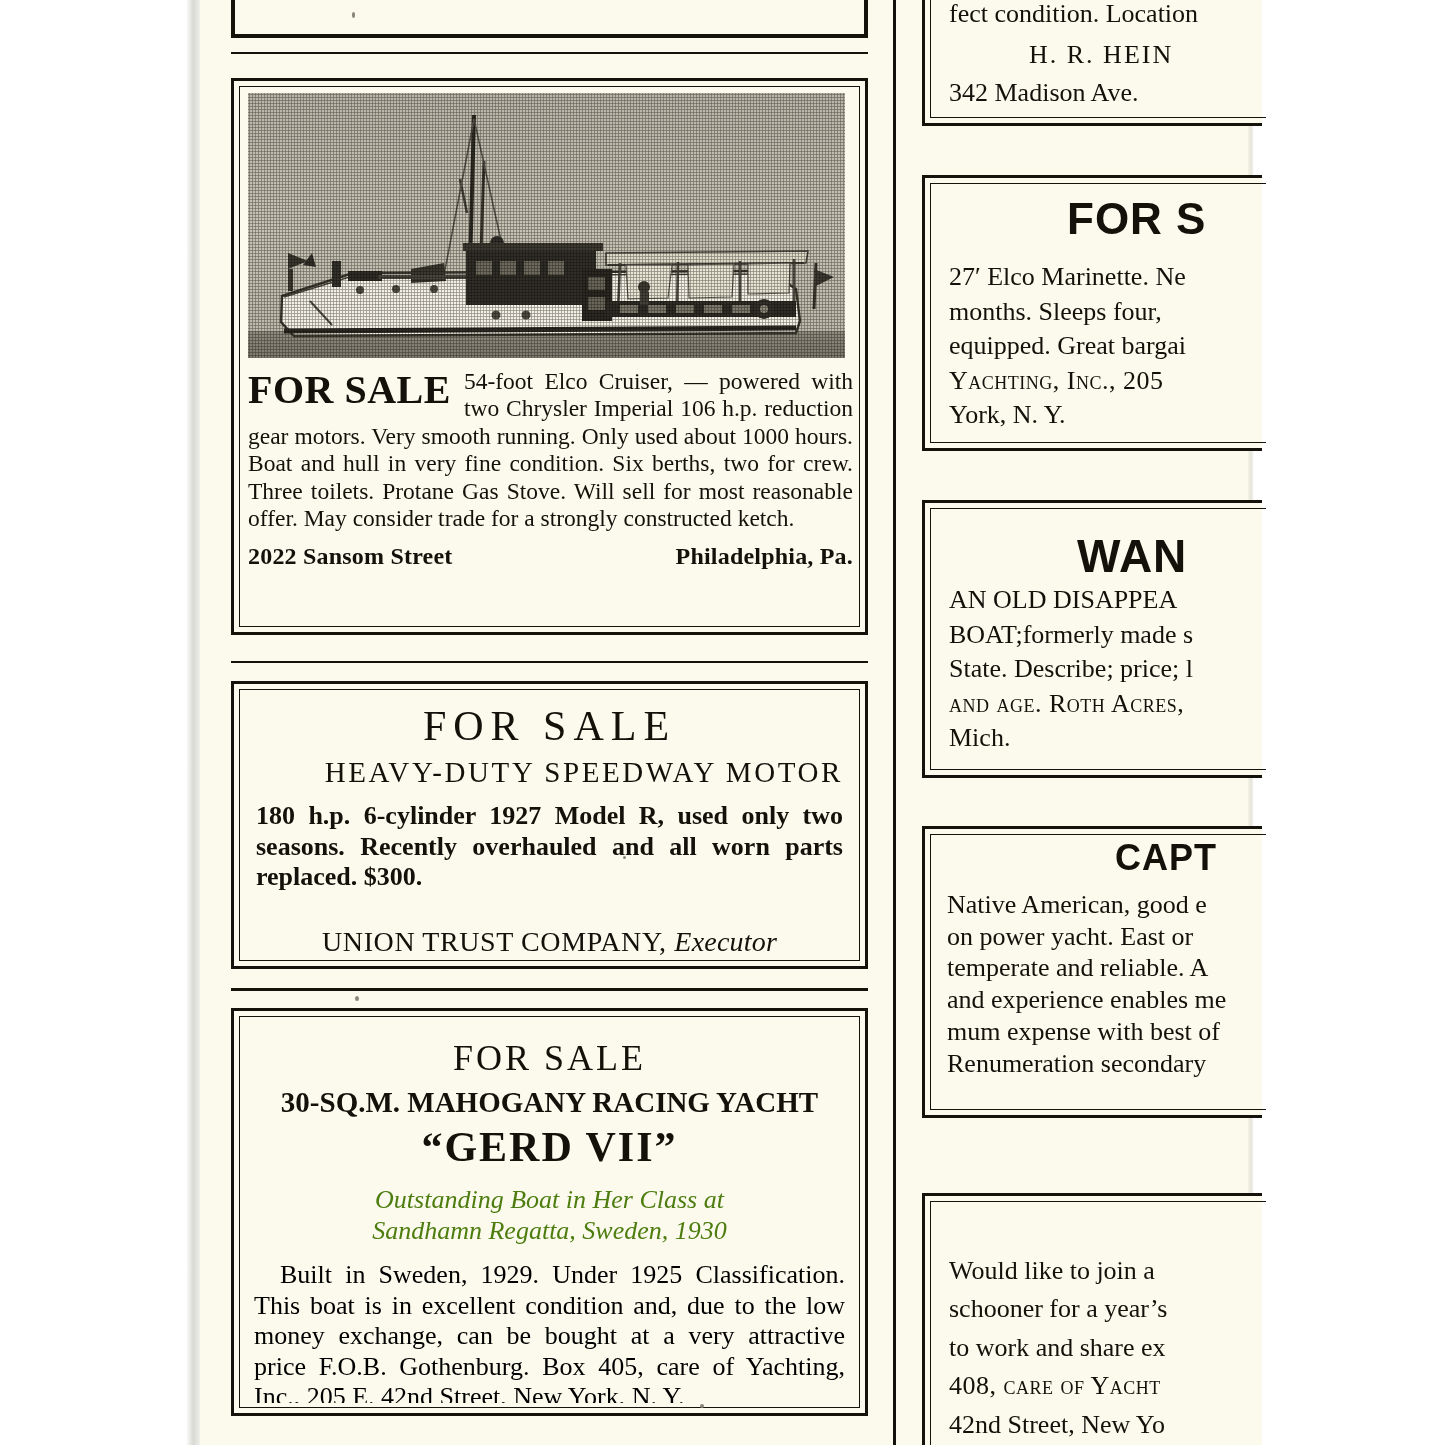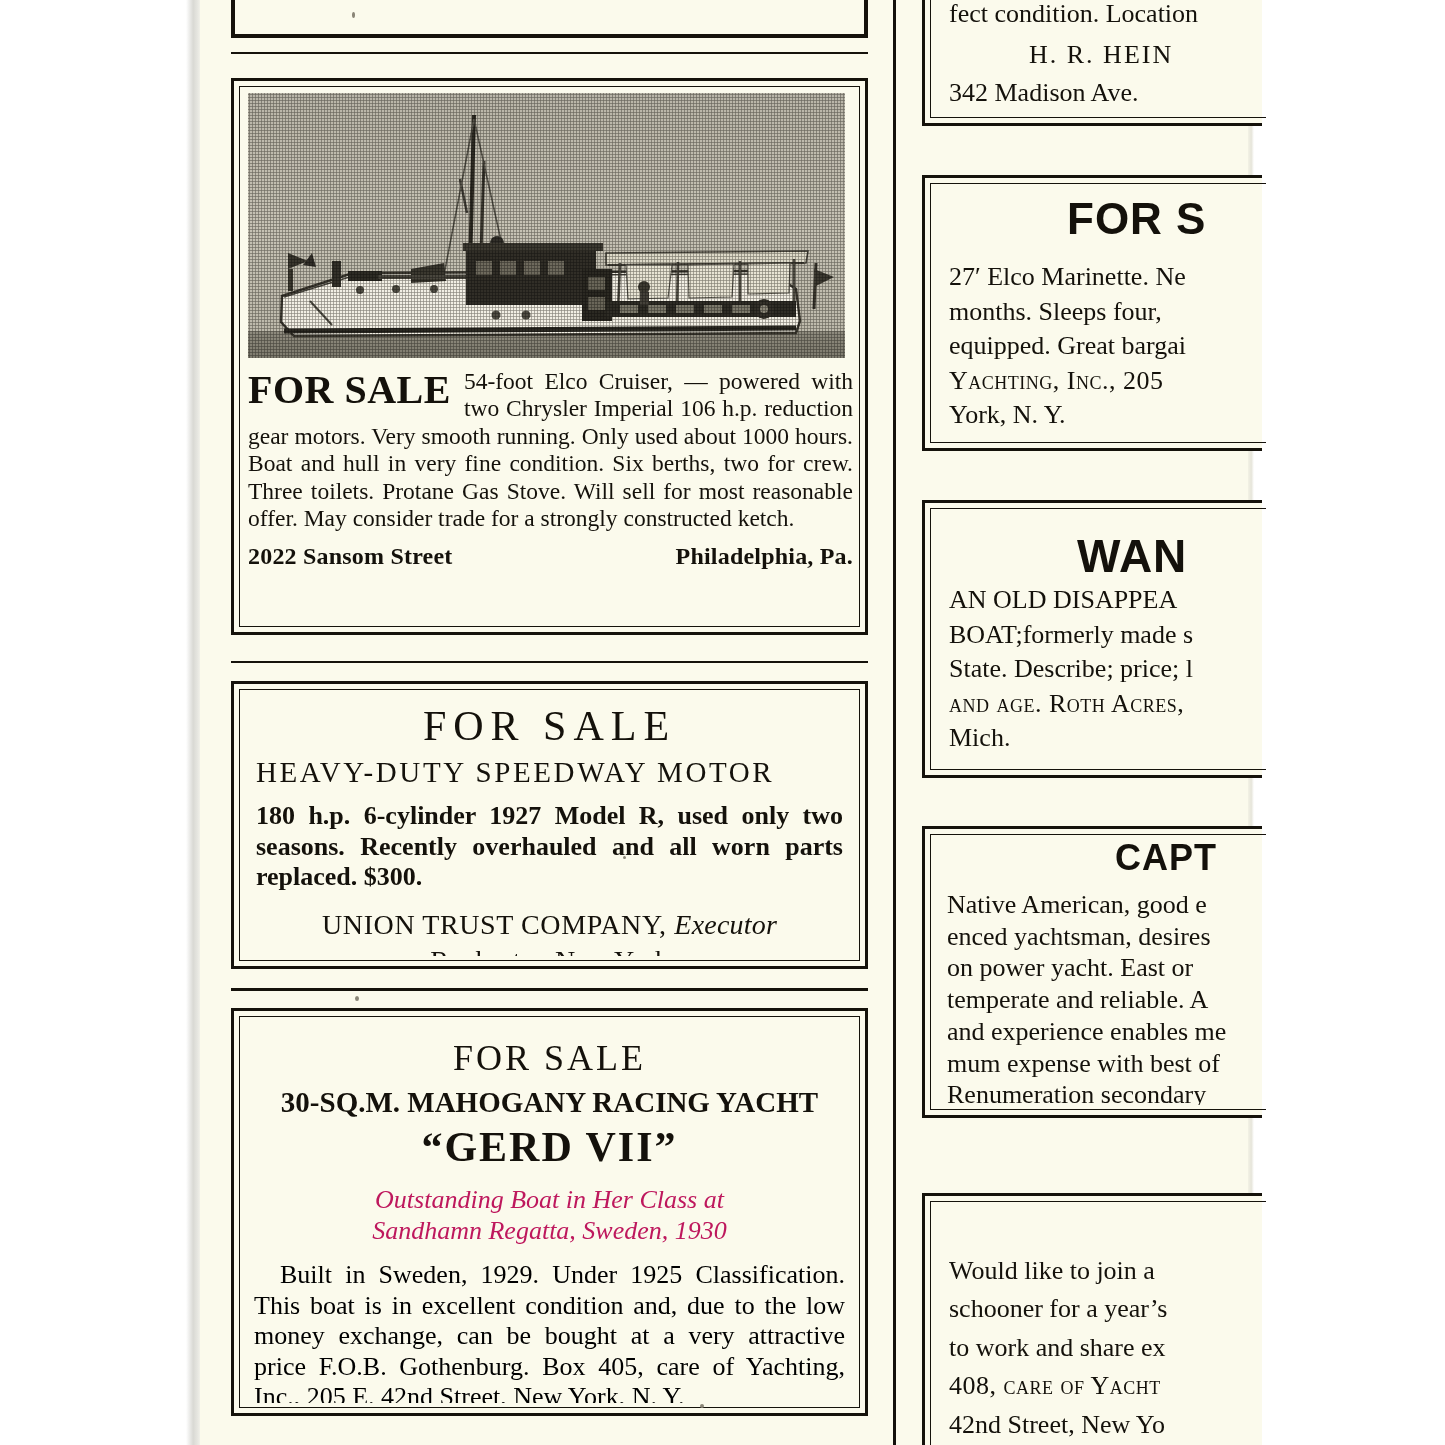--- a/index.html
+++ b/index.html
@@ -127,21 +127,21 @@
     font-family: "Liberation Serif", serif;
     font-size: 42px;
     letter-spacing: 7px;
     text-align: center;
     color: #14110b;
   }
   .h-sub-caps {
     font-family: "Liberation Serif", serif;
     font-size: 29px;
     letter-spacing: 2.6px;
-    text-align: left;
+    text-align: right;
     color: #14110b;
   }
   .motor-body {
     font-family: "Liberation Serif", serif;
     font-weight: bold;
     font-size: 26px;
     line-height: 1.18;
     color: #14110b;
     text-align: justify;
     text-align-last: left;
@@ -184,21 +184,21 @@
     letter-spacing: 2px;
     text-align: center;
     color: #14110b;
   }
   .h-gerd-ital {
     font-family: "Liberation Serif", serif;
     font-style: italic;
     font-size: 26px;
     line-height: 1.18;
     text-align: center;
-    color: #be185d;
+    color: #4d7c0f;
   }
   .gerd-body {
     font-family: "Liberation Serif", serif;
     font-size: 26px;
     line-height: 1.17;
     color: #000000;
     text-align: justify;
     text-align-last: left;
   }
 
@@ -374,21 +374,21 @@
   </div>
 
   <div class="hr-rule" style="left:231px; top:661px; width:637px; height:2px;"></div>
 
   <div class="adbox" id="ad-motor" style="left:231px; top:681px; width:637px; height:288px;">
     <div class="inner-rule"></div>
     <div class="content" style="left:22px; right:22px; top:18px;">
       <div class="h-forsale-wide">FOR SALE</div>
       <div class="h-sub-caps" style="margin-top:6px;">HEAVY-DUTY SPEEDWAY MOTOR</div>
       <div class="motor-body" style="margin-top:12px;">180 h.p. 6-cylinder 1927 Model R, used only two seasons. Recently overhauled and all worn parts replaced. $300.</div>
-      <div class="exec-line" style="margin-top:16px;">
+      <div class="exec-line" style="margin-top:33px;">
         <span>UNION TRUST COMPANY,</span>
         <i>Executor</i>
       </div>
       <div class="exec-city" style="margin-top:4px;">Rochester, New York</div>
     </div>
   </div>
 
   <div class="hr-rule" style="left:231px; top:988px; width:637px; height:3px;"></div>
 
   <div class="adbox" id="ad-gerd" style="left:231px; top:1008px; width:637px; height:408px;">
@@ -439,21 +439,20 @@
       </div>
     </div>
   </div>
 
   <div class="adbox clipped-right" id="rc-captain" style="left:922px; top:826px; width:340px; height:292px;">
     <div class="inner-rule"></div>
     <div class="content" style="left:22px; right:0; top:8px;">
       <div class="rc-head-sans" style="font-size:36px; padding-left:168px;">CAPT</div>
       <div style="margin-top:10px;">
         <div class="rc-body tight">Native  American,  good  e</div>
-        <div class="rc-body tight">enced  yachtsman,  desires</div>
         <div class="rc-body tight">on  power  yacht.  East  or</div>
         <div class="rc-body tight">temperate  and  reliable.  A</div>
         <div class="rc-body tight">and  experience  enables  me</div>
         <div class="rc-body tight">mum  expense  with  best  of</div>
         <div class="rc-body tight">Renumeration  secondary</div>
 
       </div>
     </div>
   </div>
 

